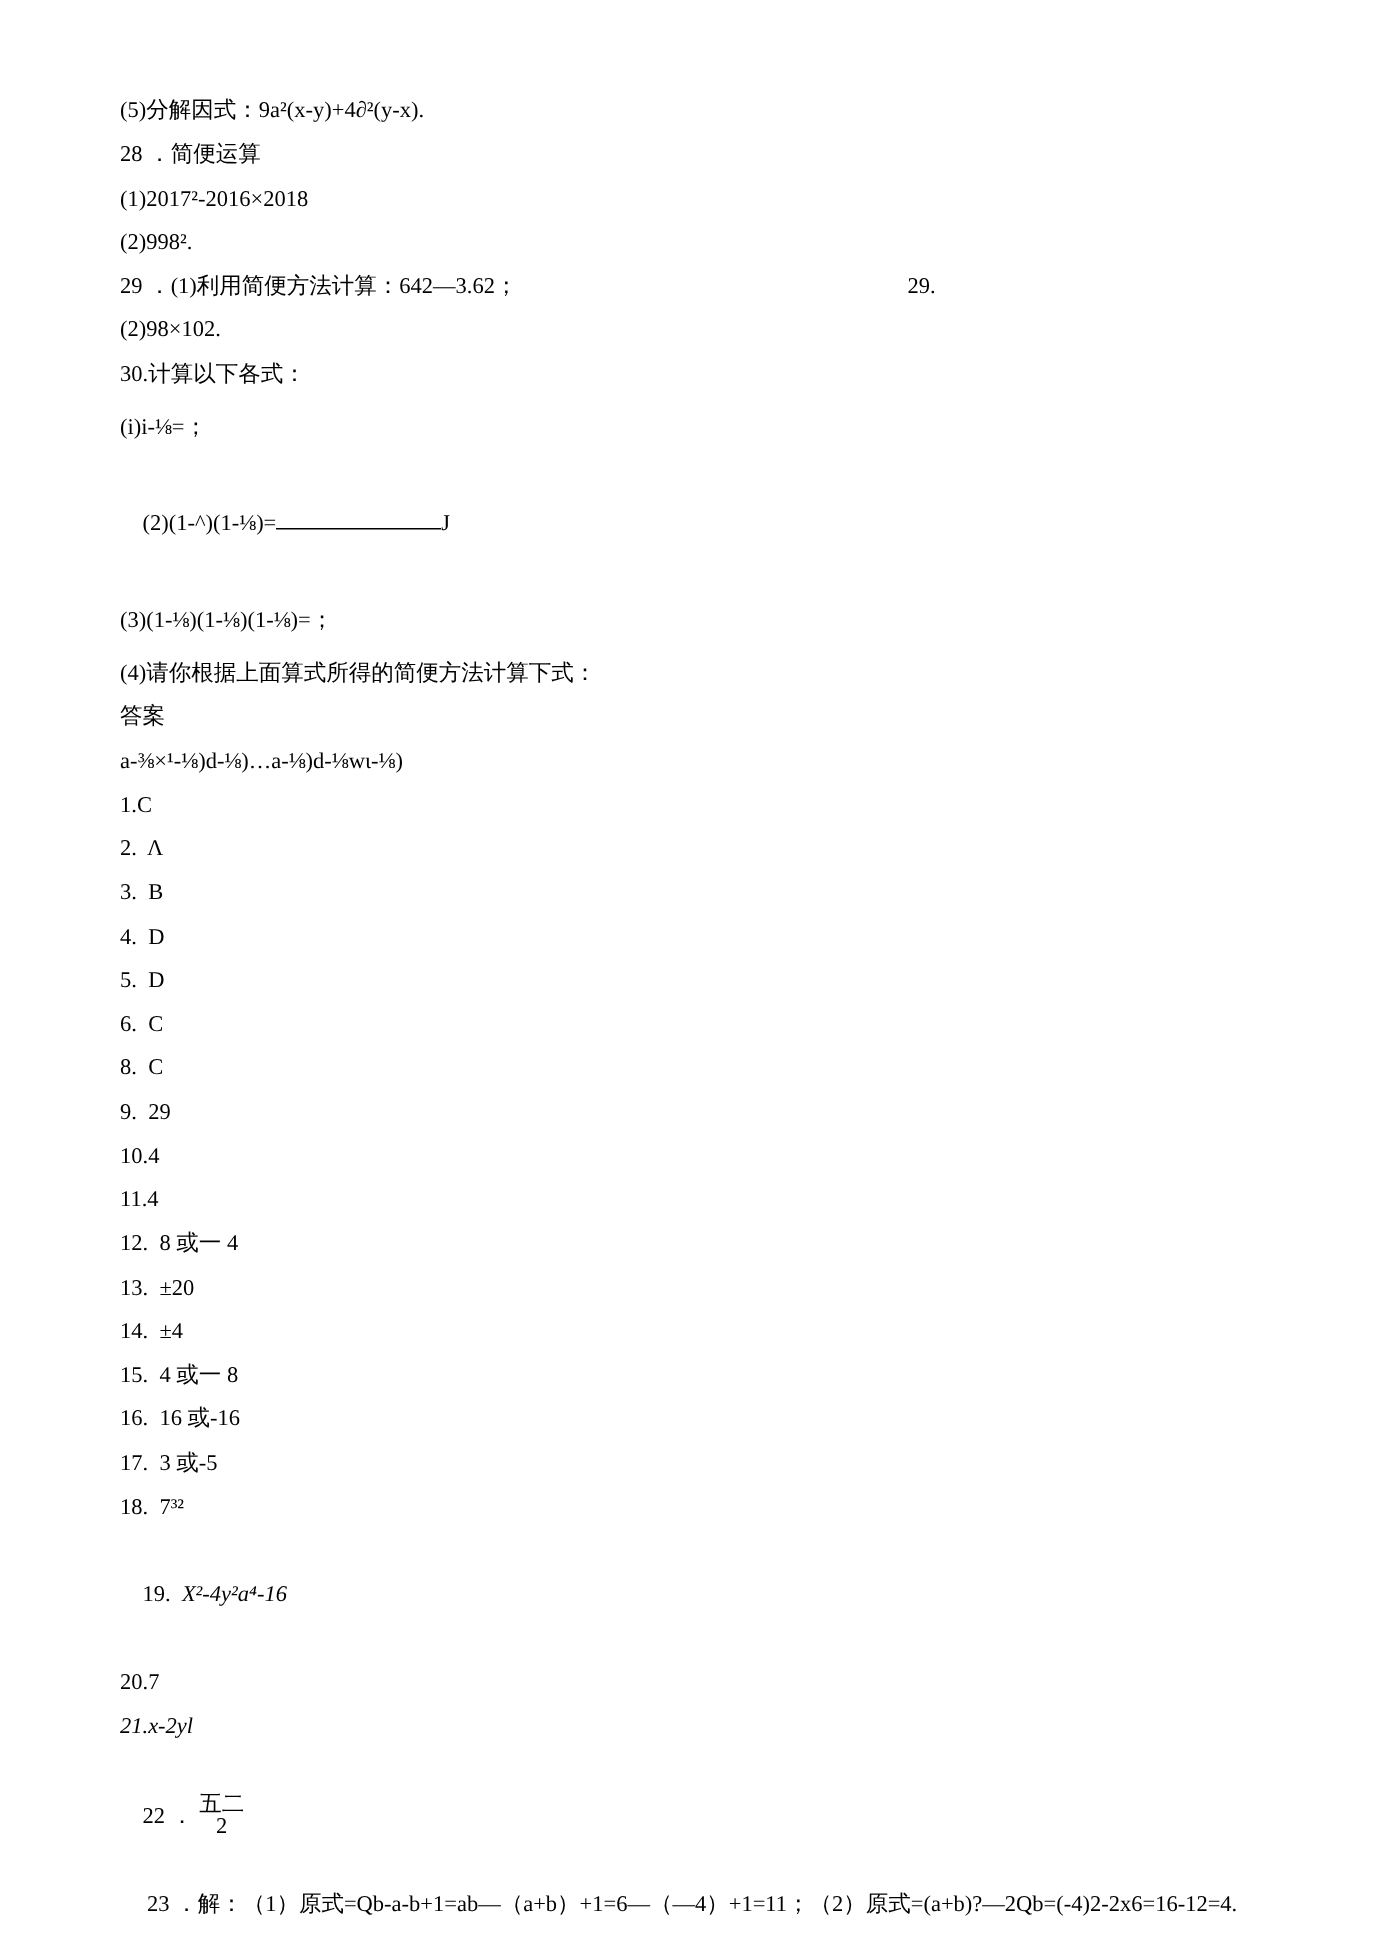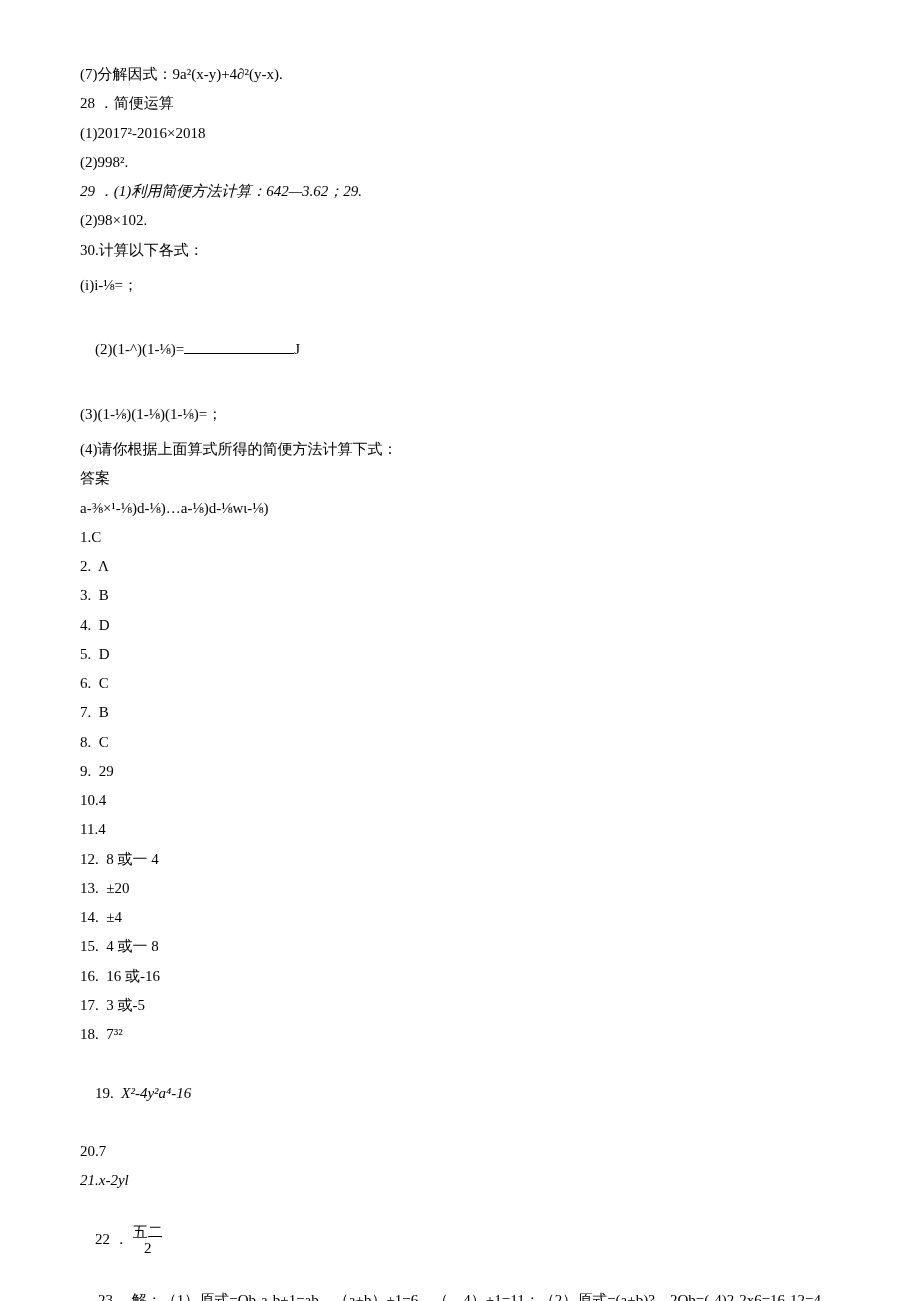--- a/index.html
+++ b/index.html
@@ -13,26 +13,26 @@
     font-family: "Times New Roman", "SimSun", serif;
     font-size: 15px;
     color: #000;
     line-height: 1.95;
   }
   .line {
     white-space: pre-wrap;
   }
   .row {
     display: flex;
-    font-style: italic;
   }
   .row .left {
     flex: 0 0 auto;
   }
   .row .right {
+    margin-left: 260px;
   }
   .blank {
     display: inline-block;
     border-bottom: 1px solid #000;
     width: 110px;
     height: 1em;
     vertical-align: baseline;
   }
   .italic {
     font-style: italic;
@@ -53,21 +53,21 @@
   }
   .gap {
     height: 6px;
   }
 </style>
 </head>
 <body>
 
 <div class="page">
 
-  <div class="line">(7)分解因式：9a²(x-y)+4∂²(y-x).</div>
+  <div class="line">(5)分解因式：9a²(x-y)+4∂²(y-x).</div>
   <div class="line">28 ．简便运算</div>
   <div class="line">(1)2017²-2016×2018</div>
   <div class="line">(2)998².</div>
 
   <div class="row">
     <div class="left line">29 ．(1)利用简便方法计算：642—3.62；</div>
     <div class="right line">29.</div>
   </div>
 
   <div class="line">(2)98×102.</div>
@@ -87,21 +87,20 @@
 
   <div class="line">(4)请你根据上面算式所得的简便方法计算下式：</div>
   <div class="line">答案</div>
   <div class="line">a-⅜×¹-⅛)d-⅛)…a-⅛)d-⅛wι-⅛)</div>
   <div class="line">1.C</div>
   <div class="line">2.  Λ</div>
   <div class="line">3.  B</div>
   <div class="line">4.  D</div>
   <div class="line">5.  D</div>
   <div class="line">6.  C</div>
-  <div class="line">7.  B</div>
   <div class="line">8.  C</div>
   <div class="line">9.  29</div>
   <div class="line">10.4</div>
   <div class="line">11.4</div>
   <div class="line">12.  8 或一 4</div>
   <div class="line">13.  ±20</div>
   <div class="line">14.  ±4</div>
   <div class="line">15.  4 或一 8</div>
   <div class="line">16.  16 或-16</div>
   <div class="line">17.  3 或-5</div>

